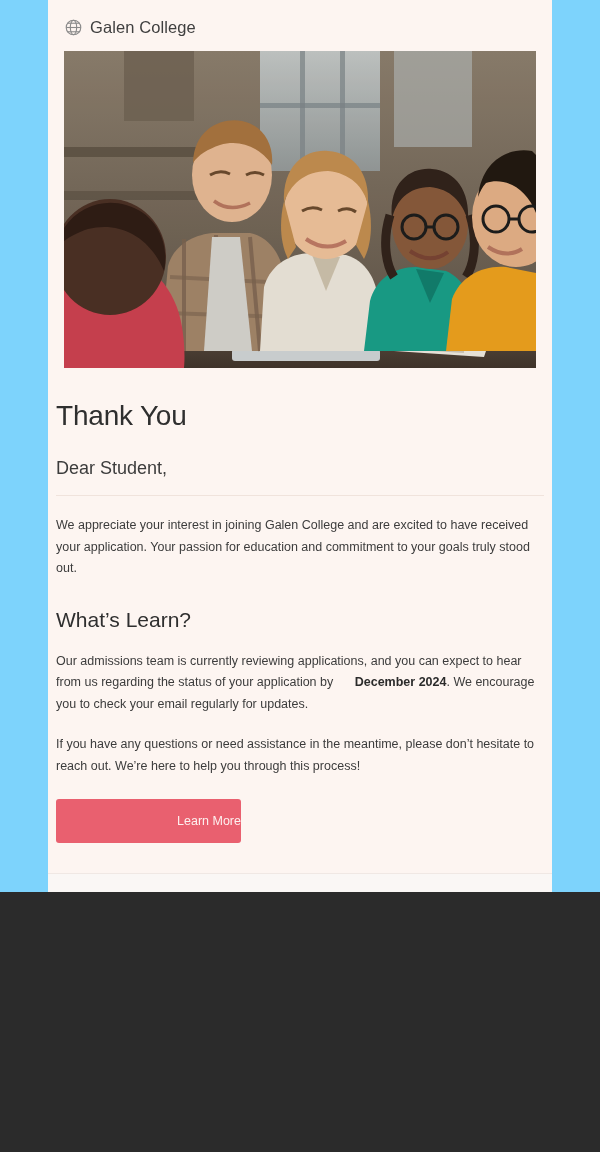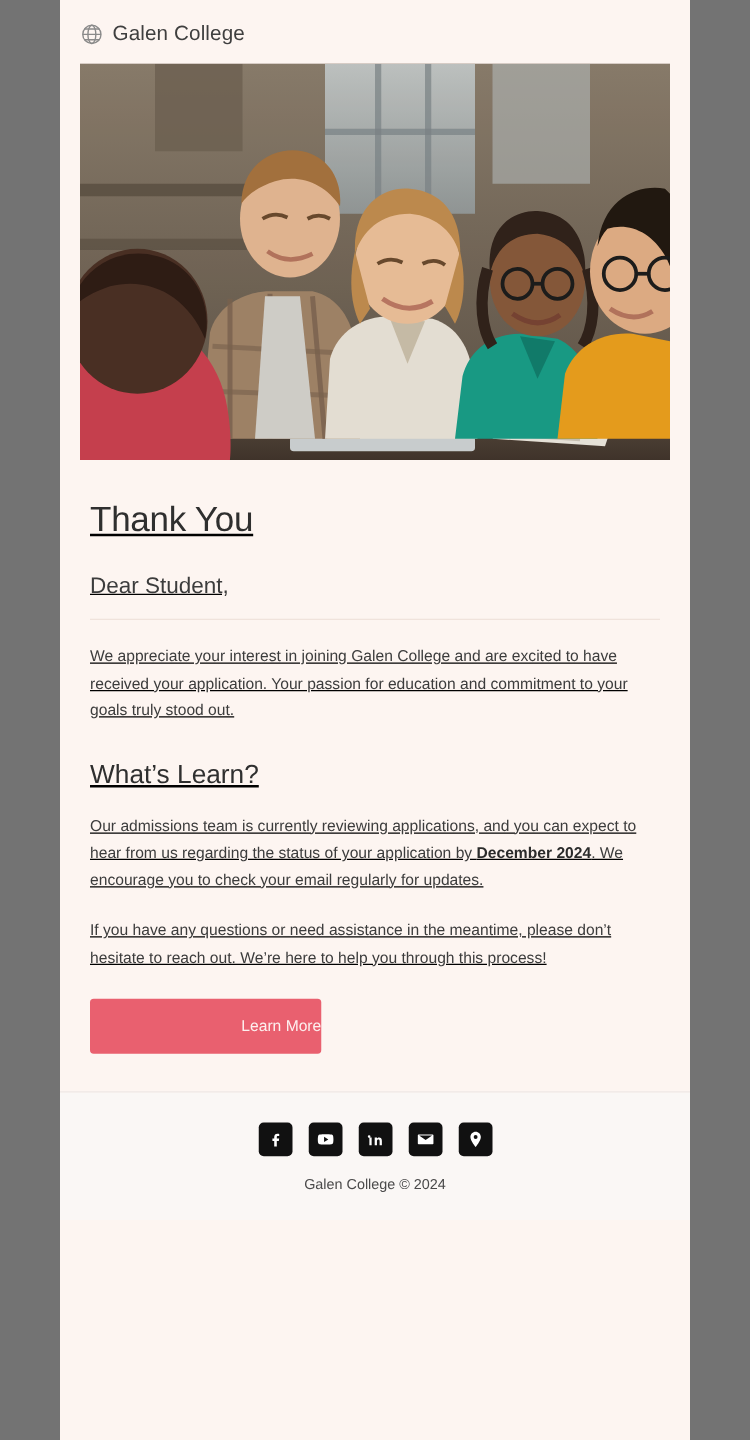--- a/index.html
+++ b/index.html
@@ -5,22 +5,22 @@
   * { box-sizing: border-box; }
   html, body {
     margin: 0;
     padding: 0;
     background: #2b2b2b;
     font-family: "Liberation Sans", sans-serif;
   }
   .page {
     position: relative;
     width: 600px;
-    height: 1152px;
-    background: #737373;
+    height: 892px;
+    background: #7dd3fc;
     overflow: hidden;
   }
   .email-wrap {
     position: absolute;
     left: 48px;
     top: 0;
     width: 504px;
     min-height: 1152px;
     background: #fdf5f1;
   }
@@ -51,22 +51,21 @@
     margin: 8px 16px 0 16px;
     height: 317px;
     position: relative;
     overflow: hidden;
     background: #6c5a4a;
   }
   .hero svg { display: block; width: 100%; height: 100%; }
 
   
   .body {
-    padding: 0 24px;
-    text-decoration: underline;
+    padding: 0 8px;
   }
   h1.title {
     font-size: 28px;
     line-height: 36px;
     font-weight: 400;
     color: #2f2f2f;
     margin: 30px 0 0 0;
     letter-spacing: -.2px;
   }
   h1.title .l2 { display: block; }
@@ -79,21 +78,21 @@
     height: 1px;
     background: #f0e3dc;
     margin: 16px 0 0 0;
   }
   p.para {
     font-size: 12.5px;
     line-height: 21.5px;
     color: #3c3c3c;
     margin: 19px 0 0 0;
   }
-  p.para b { font-weight: bold; color: #2b2b2b; }
+  p.para b { font-weight: bold; color: #2b2b2b; margin-left: 18px; }
   h2.subtitle {
     font-size: 21px;
     font-weight: 400;
     color: #2f2f2f;
     margin: 28px 0 0 0;
   }
   .signature {
     margin-top: 24px;
     font-size: 12.5px;
     line-height: 21.5px;

